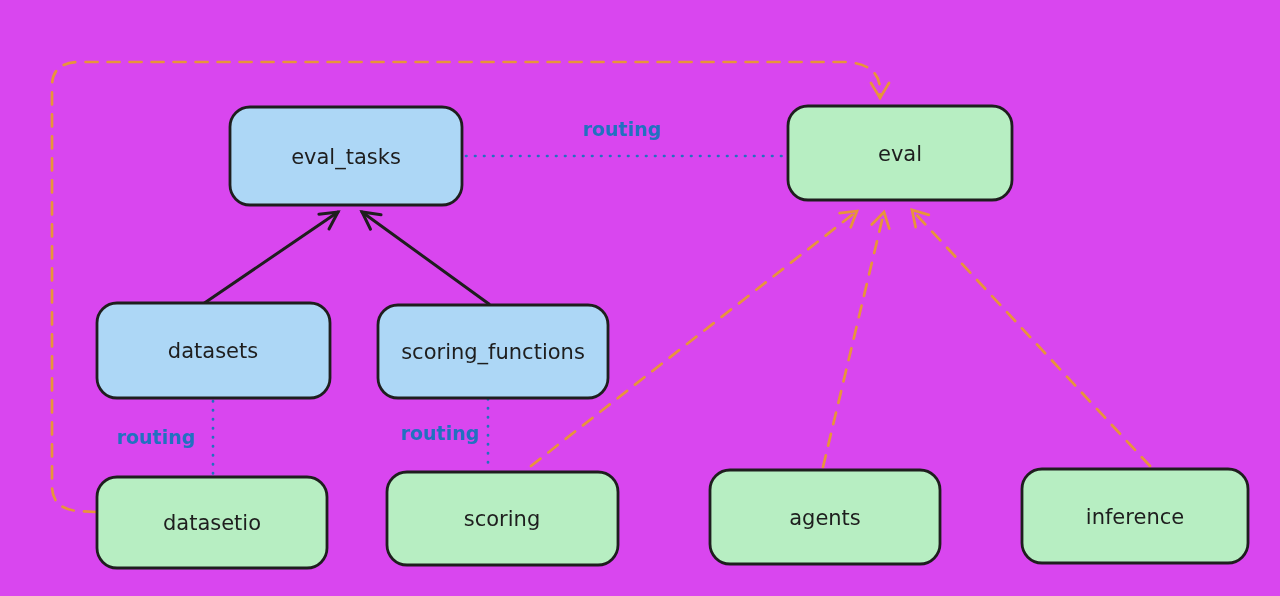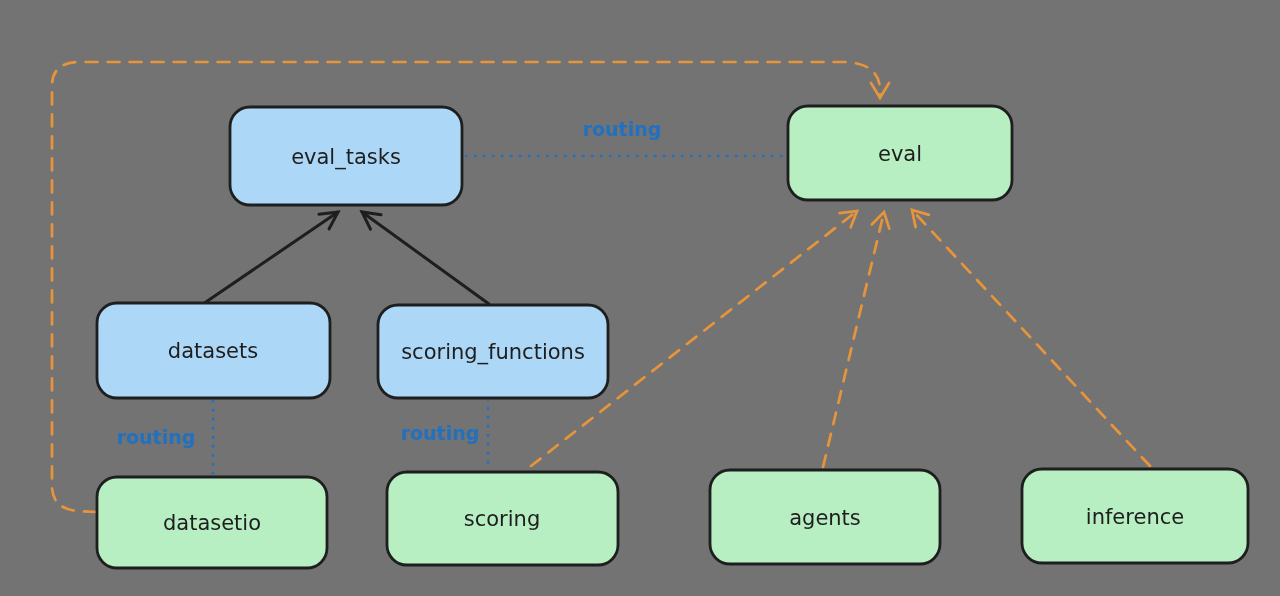--- a/index.html
+++ b/index.html
@@ -5,21 +5,21 @@
   html, body {
     margin: 0;
     padding: 0;
     background: #ffffff;
     font-family: "DejaVu Sans", "Liberation Sans", sans-serif;
   }
   .canvas {
     position: relative;
     width: 1280px;
     height: 596px;
-    background: #737373;
+    background: #d946ef;
     overflow: hidden;
   }
   svg { display: block; }
   .node-rect {
     stroke: #1e1e1e;
     stroke-width: 2.8;
   }
   .node-label {
     font-family: "DejaVu Sans", "Liberation Sans", sans-serif;
     font-size: 21px;

